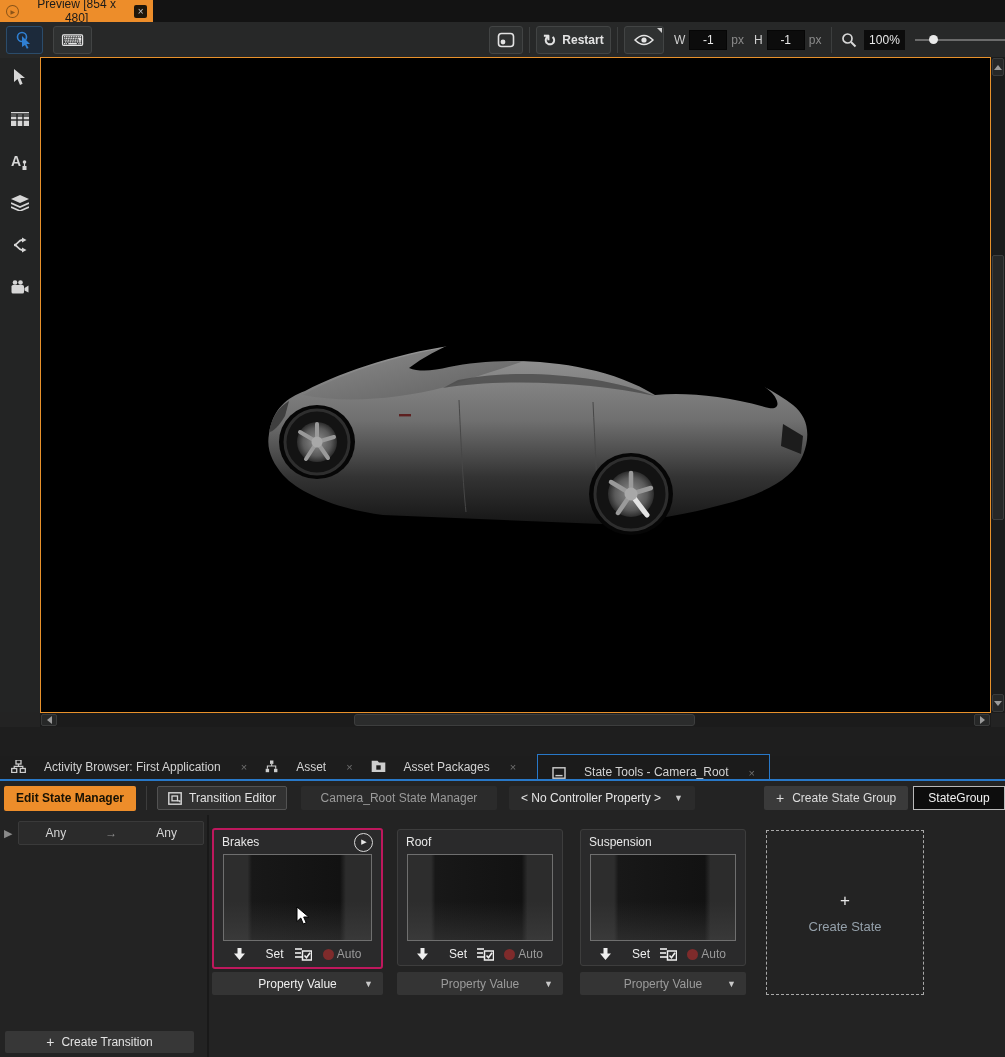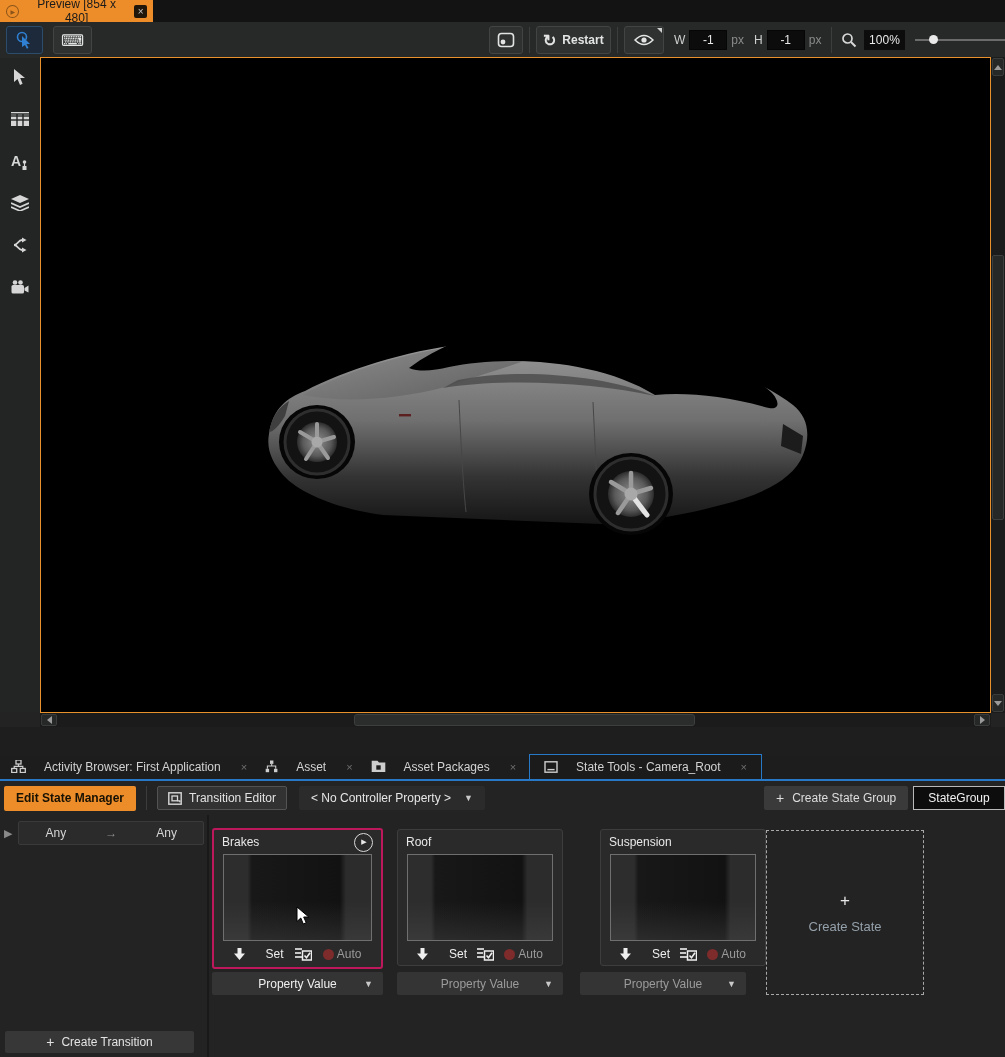--- a/index.html
+++ b/index.html
@@ -355,21 +355,21 @@
     <div class="btab">
       <span class="ticon">
         <svg width="15" height="13" viewBox="0 0 15 13">
             <path d="M0.7 2.5 L0.7 12 L14.3 12 L14.3 2.5 L8 2.5 L6.5 0.8 L0.7 0.8 Z" fill="#cdcdcd"></path>
             <rect x="5.3" y="5.3" width="4.4" height="4.4" fill="#1d1d1d"></rect>
           </svg>
       </span>
       <span>Asset Packages</span>
       <span class="x">×</span>
     </div>
-    <div class="btab active" style="margin-left:4px; padding:12px 14px;">
+    <div class="btab active" style="margin-left:12px; padding:0 14px;align-items:flex-end;">
       <span class="ticon">
         <svg width="14" height="12" viewBox="0 0 14 12">
             <rect x="1" y="0.8" width="12" height="10.4" fill="none" stroke="#cdcdcd" stroke-width="1.4"></rect>
             <line x1="3.4" y1="8.6" x2="10.6" y2="8.6" stroke="#cdcdcd" stroke-width="1.4"></line>
           </svg>
       </span>
       <span>State Tools - Camera_Root</span>
       <span class="x">×</span>
     </div>
   </div>
@@ -381,20 +381,23 @@
     <div class="ssep"></div>
     <div id="trans-editor">
       <span>
         <svg width="14" height="13" viewBox="0 0 14 13">
             <rect x="0.8" y="0.8" width="12.4" height="11.4" fill="none" stroke="#d8d8d8" stroke-width="1.4"></rect>
             <rect x="4" y="4" width="5.5" height="4.8" fill="none" stroke="#d8d8d8" stroke-width="1.3"></rect>
             <path d="M9.5 8.8 L11.8 8.8 L11.8 10.2" fill="none" stroke="#d8d8d8" stroke-width="1.3"></path>
           </svg>
       </span>
       <span>Transition Editor</span>
+    </div>
+    <div id="sm-name">
+      <span>Camera_Root State Manager</span>
     </div>
     <div id="ctrl-prop">
       <span>&lt; No Controller Property &gt;</span>
       <span class="chev">▼</span>
     </div>
     <div id="create-sg">
       <span style="font-size:14px;">+</span>
       <span>Create State Group</span>
     </div>
     <div id="sg-field">
@@ -482,21 +485,21 @@
         <span class="autodot"></span>
         <span>Auto</span>
       </span>
     </div>
   </div>
   <div class="pvdrop dim" style="left:397px; width:166px;">
     <span>Property Value</span>
     <span class="chev">▼</span>
   </div>
 
-  <div class="scard" style="left:600px;">
+  <div class="scard" style="left:580px;">
     <div class="head">
       <span class="sname">Suspension</span>
     </div>
     <div class="sprev"></div>
     <div class="sfoot">
       <span class="setgrp">
         <svg width="11" height="12" viewBox="0 0 11 12">
             <path d="M3.5 0 L7.5 0 L7.5 5.5 L11 5.5 L5.5 12 L0 5.5 L3.5 5.5 Z" fill="#efefef"></path>
           </svg>
         <span>Set</span>

